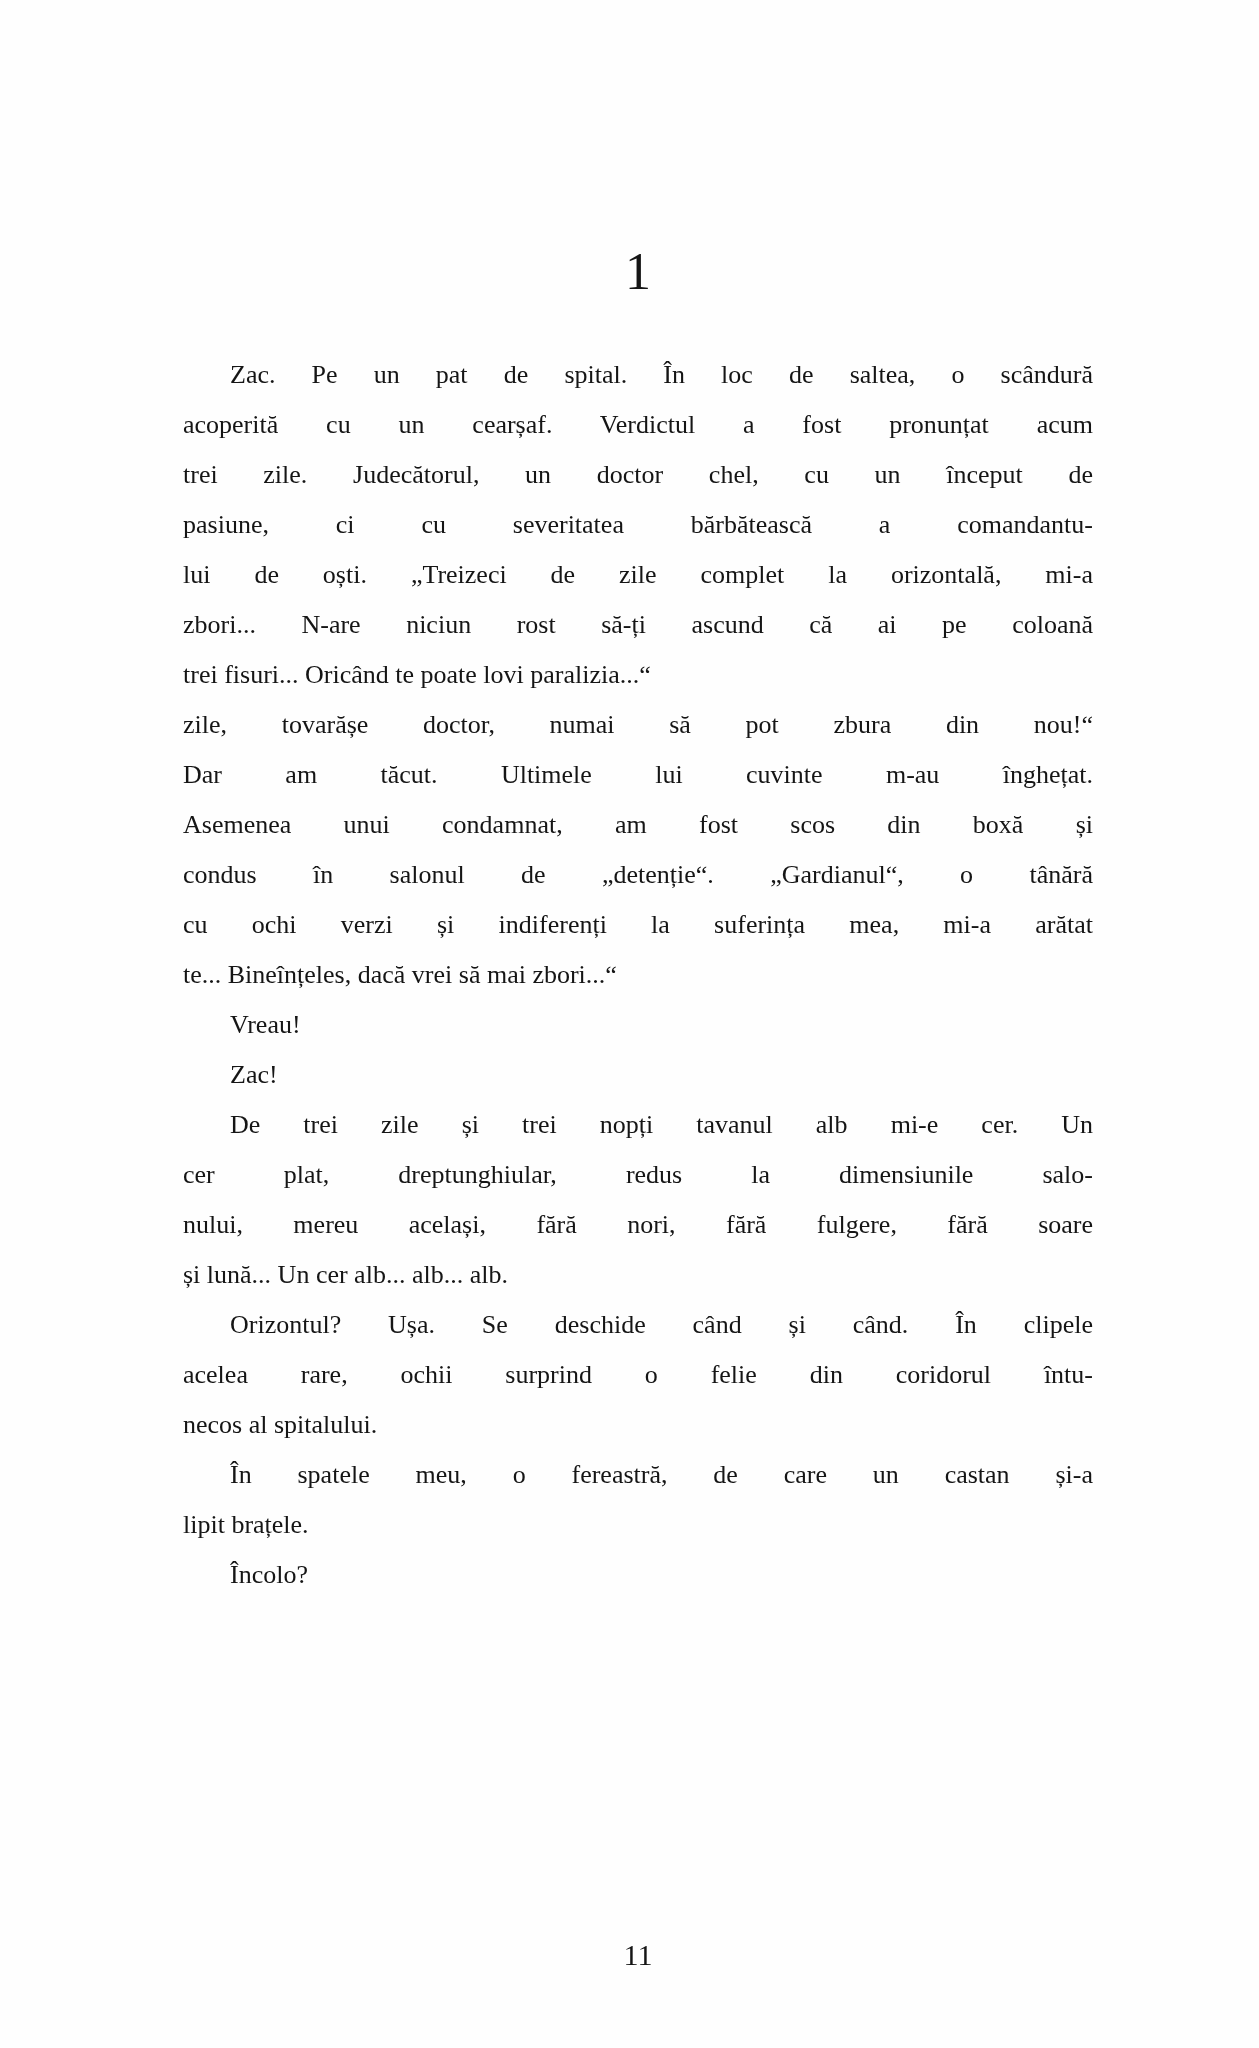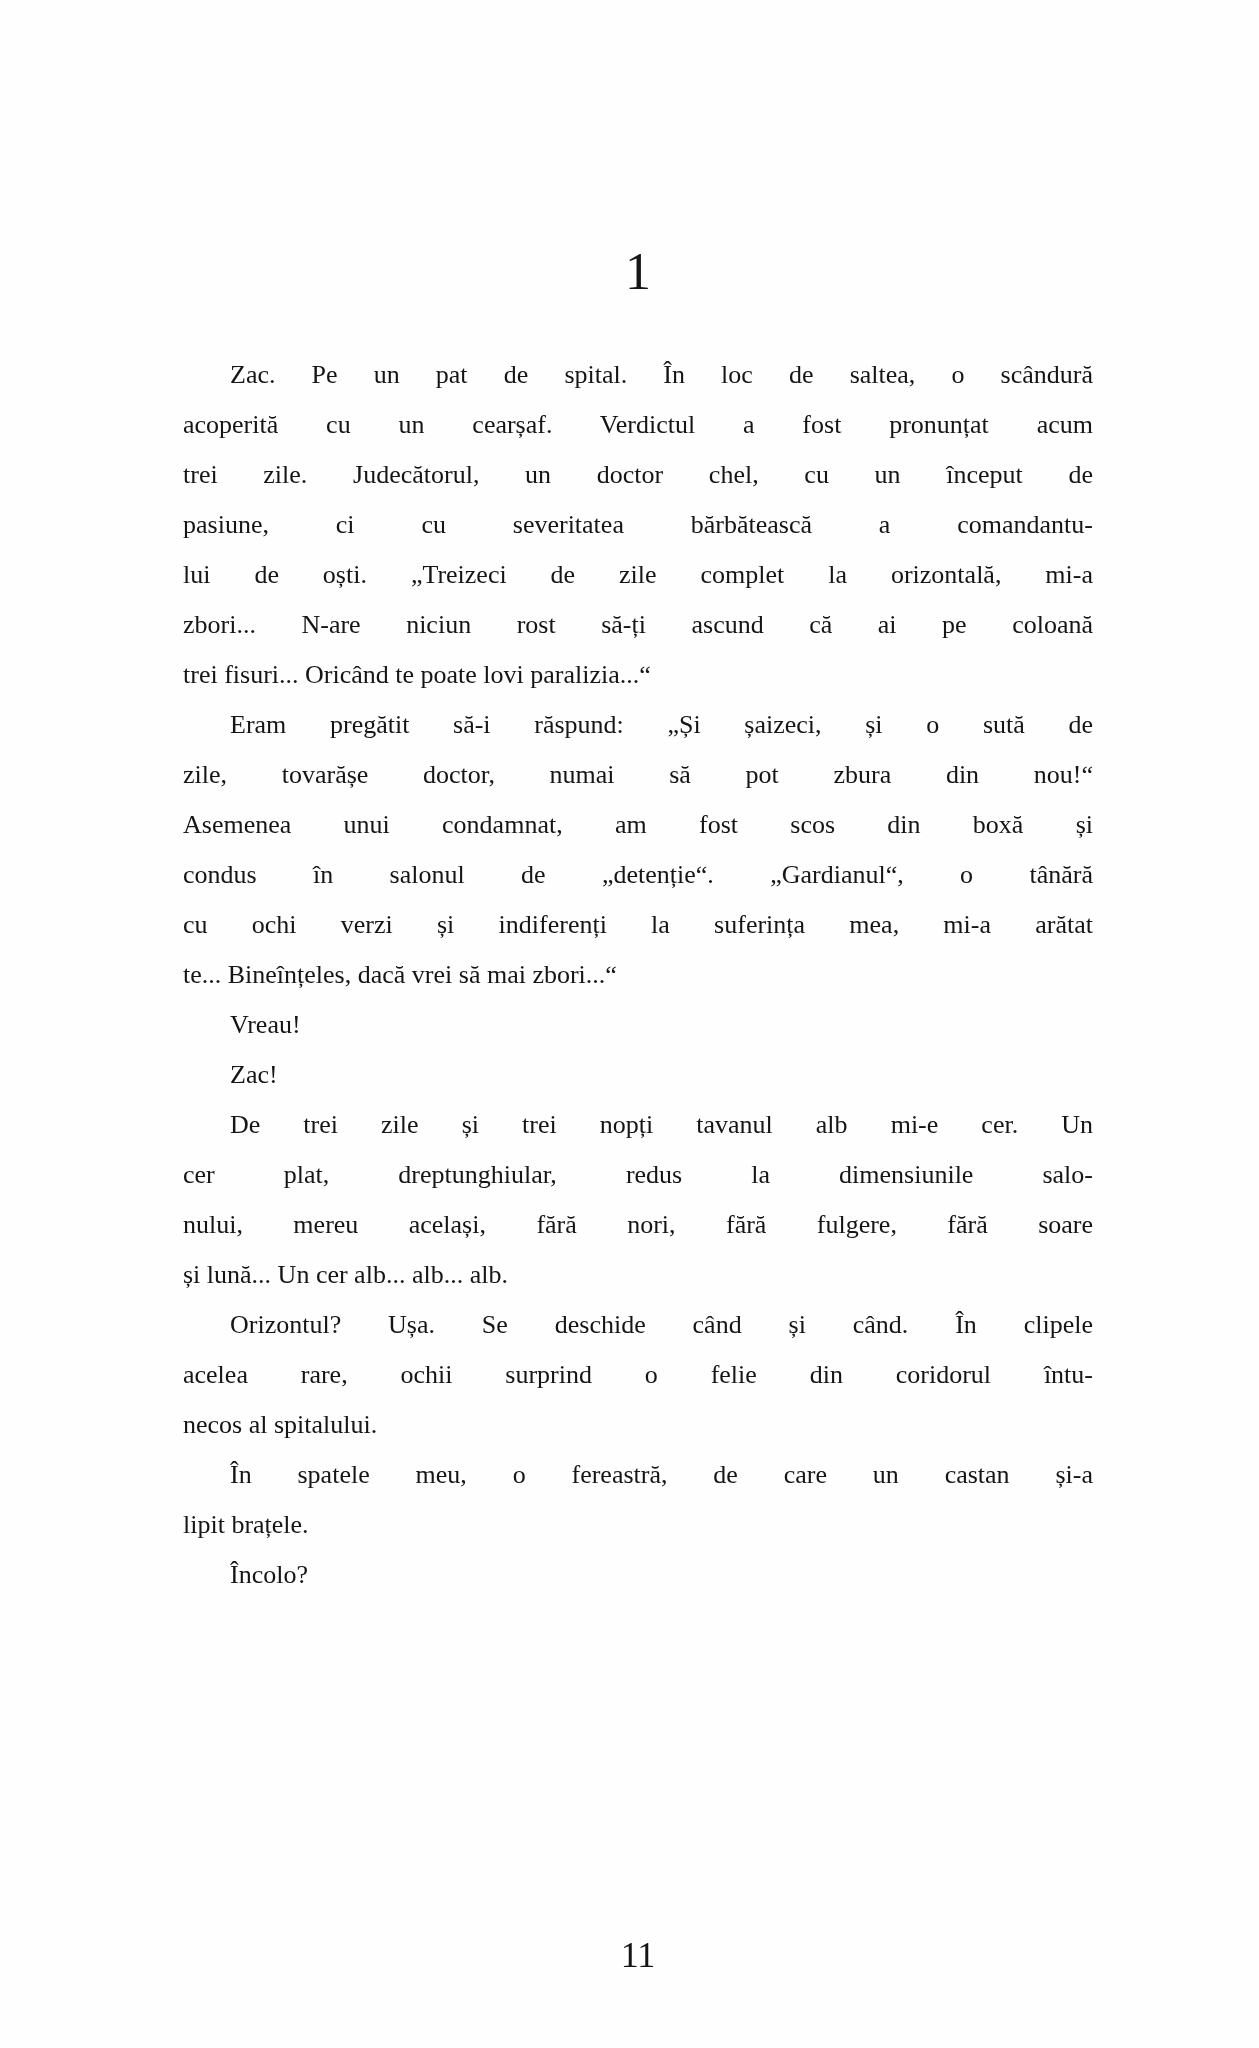--- a/index.html
+++ b/index.html
@@ -43,40 +43,40 @@
   }
   .line.last {
     text-align-last: left;
   }
   .page-number {
     position: absolute;
     top: 1938px;
     left: 183px;
     width: 910px;
     text-align: center;
-    font-size: 36px;
+    font-size: 30px;
     line-height: 34px;
   }
 </style>
 </head>
 <body>
 
 <div class="page">
   <div class="chapter-number">1</div>
 
   <div class="body-text" id="body-text">
       <div class="line indent">Zac. Pe un pat de spital. În loc de saltea, o scândură</div>
       <div class="line">acoperită cu un cearșaf. Verdictul a fost pronunțat acum</div>
       <div class="line">trei zile. Judecătorul, un doctor chel, cu un început de</div>
       <div class="line">pasiune, ci cu severitatea bărbătească a comandantu-</div>
       <div class="line">lui de oști. „Treizeci de zile complet la orizontală, mi-a</div>
       <div class="line">zbori... N-are niciun rost să-ți ascund că ai pe coloană</div>
       <div class="line last">trei fisuri... Oricând te poate lovi paralizia...“</div>
-      <div class="line indent">Eram pregătit să-i răspund: „Și șaizeci, și o sută de</div>
       <div class="line">zile, tovarășe doctor, numai să pot zbura din nou!“</div>
+      <div class="line">Dar am tăcut. Ultimele lui cuvinte m-au înghețat.</div>
       <div class="line">Asemenea unui condamnat, am fost scos din boxă și</div>
       <div class="line">condus în salonul de „detenție“. „Gardianul“, o tânără</div>
       <div class="line">cu ochi verzi și indiferenți la suferința mea, mi-a arătat</div>
       <div class="line last">te... Bineînțeles, dacă vrei să mai zbori...“</div>
       <div class="line indent last">Vreau!</div>
       <div class="line indent last">Zac!</div>
       <div class="line indent">De trei zile și trei nopți tavanul alb mi-e cer. Un</div>
       <div class="line">cer plat, dreptunghiular, redus la dimensiunile salo-</div>
       <div class="line">nului, mereu același, fără nori, fără fulgere, fără soare</div>
       <div class="line last">și lună... Un cer alb... alb... alb.</div>

